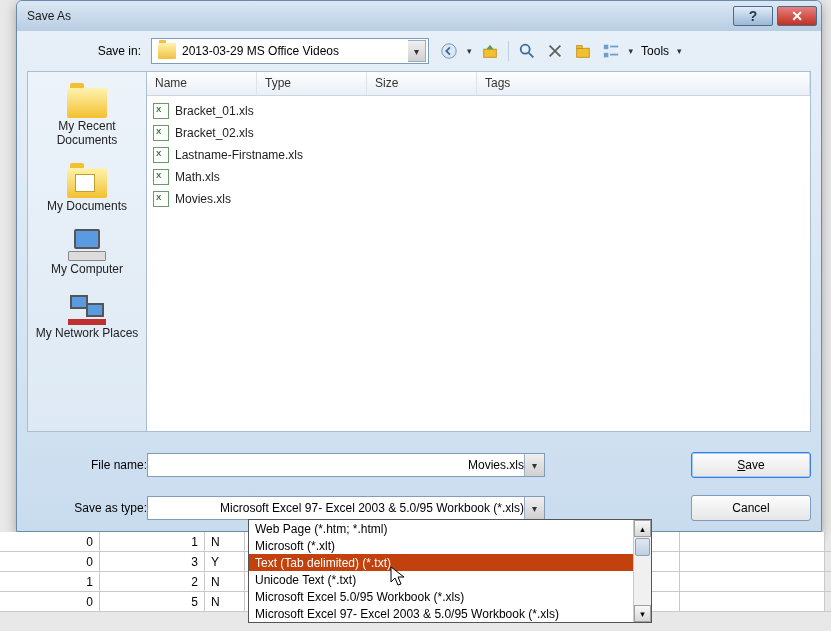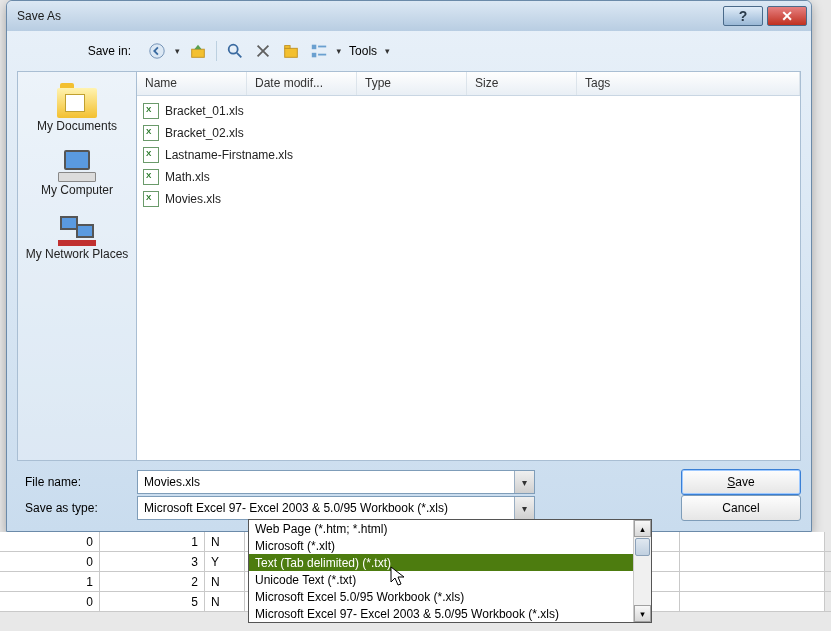--- a/index.html
+++ b/index.html
@@ -1,20 +1,20 @@
 <!DOCTYPE html>
 <html><head>
 <meta charset="utf-8">
 <style>
   * { box-sizing: border-box; margin: 0; padding: 0; font-family: "Segoe UI", Tahoma, sans-serif; font-size: 12px; }
   body { width: 831px; height: 631px; background: #e8e8e8; overflow: hidden; position: relative; }
 
   .dialog {
     position: absolute;
-    left: 6px; top: 0;
+    left: 16px; top: 0;
     width: 806px; height: 532px;
     background: linear-gradient(#e9f1f9, #c9dcee);
     border: 1px solid #6b8aa9;
     border-radius: 6px 6px 0 0;
     box-shadow: 0 4px 12px rgba(0,0,0,0.3);
     display: flex;
     flex-direction: column;
   }
   .titlebar {
     height: 30px;
@@ -73,21 +73,21 @@
     border-left:none;
     display:flex; flex-direction:column;
     min-width:0;
   }
   .colheaders { height:24px; display:flex; background:linear-gradient(#fefefe,#e9eff5); border-bottom:1px solid #c9d6e3; }
   .colh { padding:4px 8px; border-right:1px solid #dce4eb; color:#333; }
   .filelist { flex:1; padding:4px 6px; overflow:auto; }
   .frow { display:flex; align-items:center; gap:6px; height:22px; }
   .frow .fname { color:#222; }
 
-  .bottomfields { padding: 8px 10px 10px; display:flex; flex-direction:column; gap:0; }
+  .bottomfields { padding: 20px 10px 10px; display:flex; flex-direction:column; gap:17px;text-align:right; }
   .fld { display:flex; align-items:center; }
   .fld .label { width:120px; padding-left:8px; }
   .combo {
     display:flex; align-items:center; background:#fff;
     border:1px solid #7f9db9; height:24px;
     padding: 0 0 0 6px;
     width: 398px;
   }
   .combo .txt { flex:1; color:#000; overflow:hidden; text-overflow:ellipsis; white-space:nowrap; }
   .combo .ddb { width:20px; height:22px; background:linear-gradient(#f0f0f0,#d0d0d0); border-left:1px solid #9aaec2; display:flex; align-items:center; justify-content:center; }
@@ -109,21 +109,21 @@
     width: 404px;
     background:#fff;
     border:1px solid #555;
     z-index: 50;
   }
   .dropdown-overlay .scrolltrack { position:absolute; right:0; top:0; bottom:0; width:18px; background:#f0f0f0; border-left:1px solid #c9c9c9; }
   .dropdown-overlay .scrolltrack .up,.dropdown-overlay .scrolltrack .down { height:17px; background:linear-gradient(#f8f8f8,#d8d8d8); border:1px solid #a0a0a0; display:flex; align-items:center; justify-content:center; font-size:9px; }
   .dropdown-overlay .scrolltrack .down { position:absolute; bottom:0; left:0; right:0; }
   .dropdown-overlay .scrolltrack .thumb { position:absolute; left:1px; right:1px; top:18px; height:18px; background:linear-gradient(#e0e8f0,#c0d0e0); border:1px solid #8aa0b8; border-radius:2px; }
   .ddoption { padding: 1px 6px; height:17px; line-height:16px; color:#000; cursor:default; white-space:nowrap; overflow:hidden; }
-  .ddoption.sel { background:#4d7c0f; color:#fff; }
+  .ddoption.sel { background:#c2410c; color:#fff; }
 
   
   .sheet { position:absolute; left:0; top:532px; width:831px; }
   .srow { display:flex; height:20px; border-bottom:1px solid #c9c9c9; }
   .scell { border-right:1px solid #c9c9c9; padding:0 6px; display:flex; align-items:center; justify-content:flex-end; background:#fff; }
   .scell.t { justify-content:flex-start; }
 
   
   .cursor {
     position:absolute;
@@ -152,20 +152,25 @@
   <div class="titlebar">
     <span class="titletext">Save As</span>
     <div class="winbtns">
       <div class="winbtn help">?</div>
       <div class="winbtn close">✕</div>
     </div>
   </div>
 
   <div class="toprow">
     <div class="label">Save in:</div>
+    <div class="savein-select">
+      <span class="foldericon"></span>
+      <span style="flex:1">2013-03-29 MS Office Videos</span>
+      <span class="dropbtn"></span>
+    </div>
     <div class="toolicons">
       <div class="ticon">
         <svg viewBox="0 0 20 20">
             <circle cx="10" cy="10" r="8" fill="#dce8f4" stroke="#6a8ab0"></circle>
             <path d="M11 6 L7 10 L11 14" stroke="#3a6aa0" stroke-width="2" fill="none"></path>
           </svg>
       </div>
       <span style="font-size:9px;color:#333">▾</span>
       <div class="ticon">
         <svg viewBox="0 0 20 20">
@@ -200,20 +205,24 @@
           </svg>
       </div>
       <span style="font-size:9px;color:#333">▾</span>
       <span>Tools</span>
       <span style="font-size:9px;color:#333">▾</span>
     </div>
   </div>
 
   <div class="mainarea">
     <div class="placesbar">
+      <div class="place">
+        <div class="place-icon folder"></div>
+        <div class="place-label">My Recent Documents</div>
+      </div>
       <div class="place">
         <div class="place-icon folder docs"></div>
         <div class="place-label">My Documents</div>
       </div>
       <div class="place">
         <div class="place-icon computer">
             <div class="mon"></div>
             <div class="box"></div>
           </div>
         <div class="place-label">My Computer</div>
@@ -224,21 +233,20 @@
             <div class="mon" style="right:2px;top:10px"></div>
             <div class="g"></div>
           </div>
         <div class="place-label">My Network Places</div>
       </div>
     </div>
 
     <div class="filepane">
       <div class="colheaders">
         <div class="colh" style="width:110px">Name</div>
-        <div class="colh" style="width:110px">Date modif...</div>
         <div class="colh" style="width:110px">Type</div>
         <div class="colh" style="width:110px">Size</div>
         <div class="colh" style="flex:1">Tags</div>
       </div>
       <div class="filelist" id="filelist">
           <div class="frow">
             <span class="fileicon"></span>
             <span class="fname">Bracket_01.xls</span>
           </div>
           <div class="frow">

